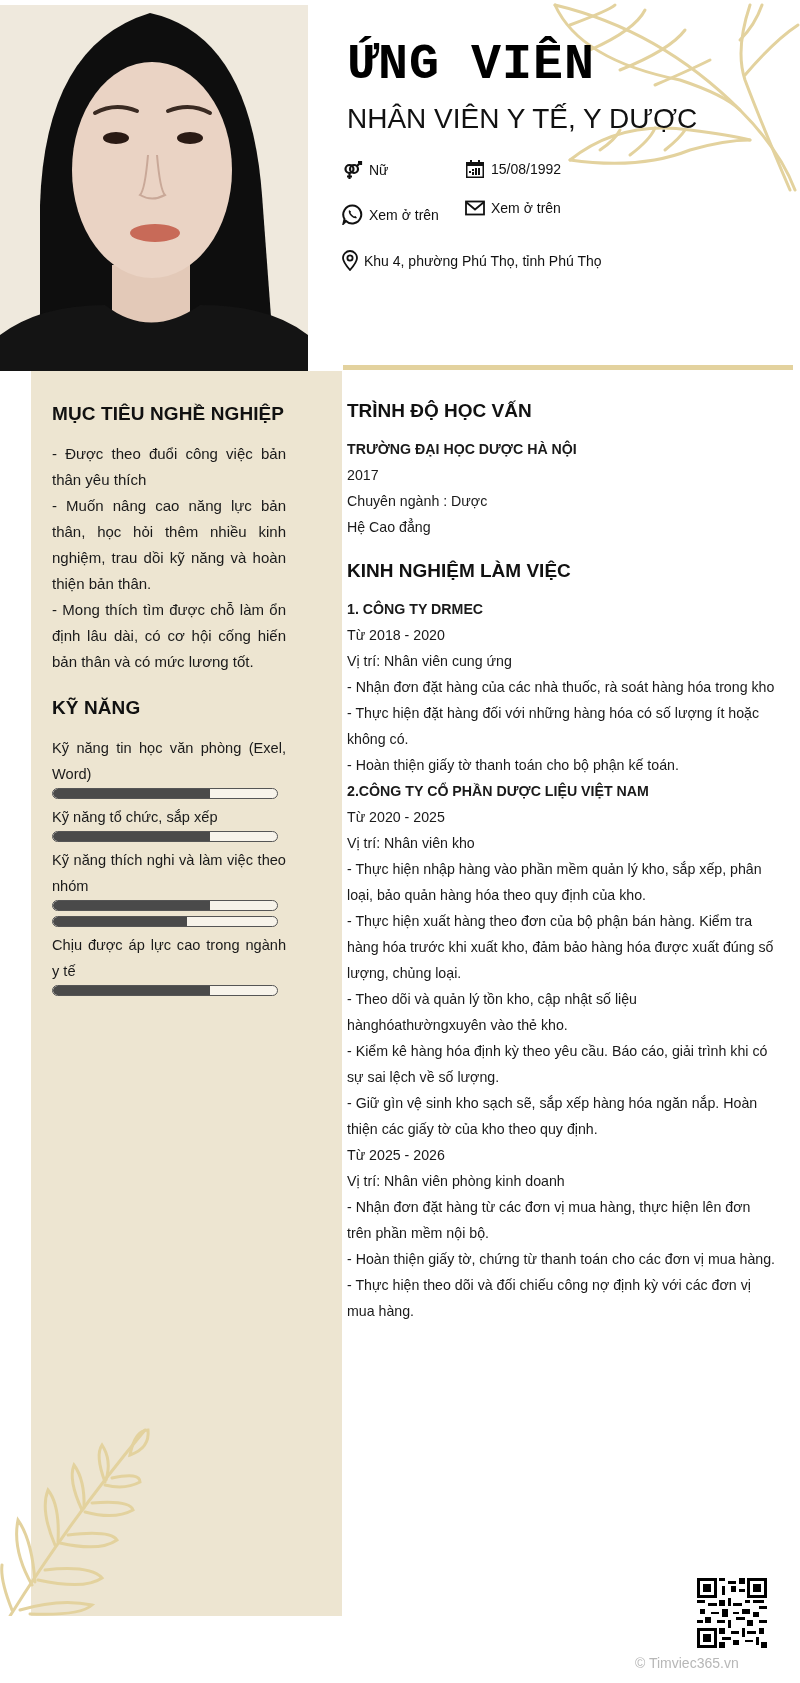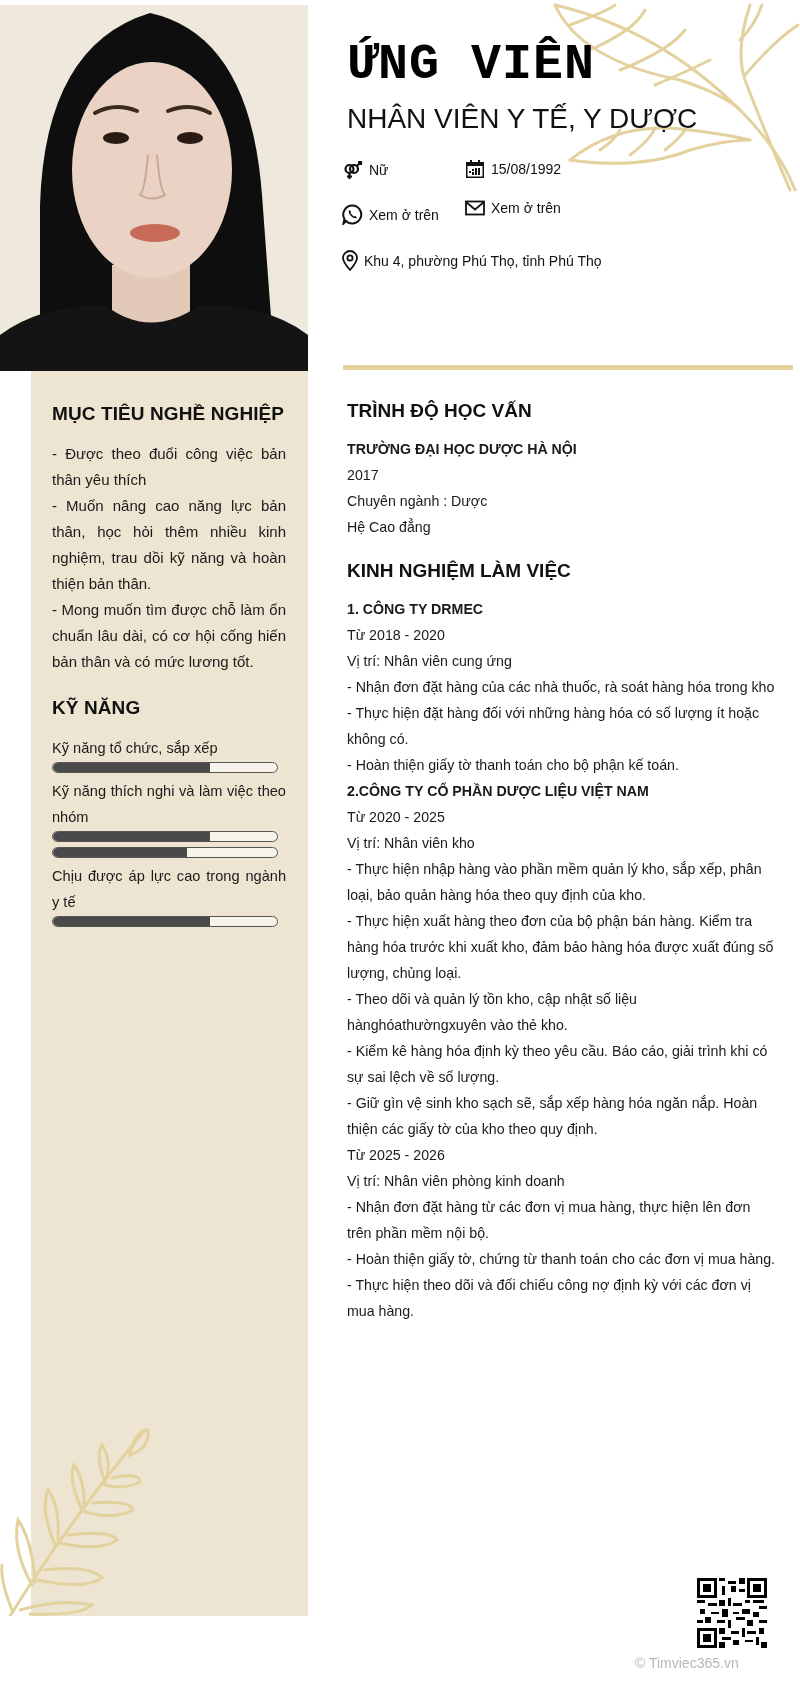--- a/index.html
+++ b/index.html
@@ -1,20 +1,20 @@
 <!DOCTYPE html>
 <html><head>
 <meta charset="utf-8">
 <style>
   * { box-sizing: border-box; margin: 0; padding: 0; }
   html, body { width: 800px; height: 1683px; background: #ffffff; overflow: hidden; }
   body { position: relative; font-family: "Liberation Sans", "DejaVu Sans", sans-serif; color: #111; }
 
   .photo { position: absolute; left: 0; top: 5px; width: 308px; height: 366px; background: #efe9dd; overflow: hidden; }
-  .sidebar { position: absolute; left: 31px; top: 371px; width: 277px; height: 1245px; background: #ede5d1; }
+  .sidebar { position: absolute; left: 31px; top: 371px; width: 311px; height: 1245px; background: #ede5d1; }
   .sidebar-inner { position: absolute; left: 21px; top: 32px; width: 234px; }
 
   .side-heading { font-size: 19px; font-weight: bold; letter-spacing: 0.1px; color: #111; margin-bottom: 16px; }
   .objective p { font-size: 15px; line-height: 26px; text-align: justify; color: #1a1a1a; }
   .skills { margin-top: 22px; }
   .skill { margin-bottom: 5px; }
   .skill-label { font-size: 14.6px; line-height: 26px; text-align: justify; color: #1a1a1a; }
   .skill-bar { width: 226px; height: 11px; border: 1px solid #555; border-radius: 6px; background: #f7f3ea; overflow: hidden; margin-top: 1px; }
   .skill-fill { height: 100%; background: #4a4a4a; border-radius: 6px 0 0 6px; }
   .leaf-top { position: absolute; left: 540px; top: 0; width: 260px; height: 200px; }
@@ -60,25 +60,31 @@
     <ellipse cx="155" cy="228" rx="25" ry="9" fill="#c86a58"></ellipse>
   </svg>
 </div>
 
 <div class="sidebar">
   <div class="sidebar-inner">
     <section class="objective">
       <h2 class="side-heading">MỤC TIÊU NGHỀ NGHIỆP</h2>
       <p>- Được theo đuổi công việc bản thân yêu thích</p>
       <p>- Muốn nâng cao năng lực bản thân, học hỏi thêm nhiều kinh nghiệm, trau dồi kỹ năng và hoàn thiện bản thân.</p>
-      <p>- Mong muốn tìm được chỗ làm ổn chuẩn lâu dài, có cơ hội cống hiến bản thân và có mức lương tốt.</p>
+      <p>- Mong thích tìm được chỗ làm ổn định lâu dài, có cơ hội cống hiến bản thân và có mức lương tốt.</p>
     </section>
 
     <section class="skills">
       <h2 class="side-heading">KỸ NĂNG</h2>
+      <div class="skill">
+        <div class="skill-label">Kỹ năng tin học văn phòng (Exel, Word)</div>
+        <div class="skill-bar">
+            <div class="skill-fill" style="width: 70%;"></div>
+          </div>
+      </div>
       <div class="skill">
         <div class="skill-label">Kỹ năng tổ chức, sắp xếp</div>
         <div class="skill-bar">
             <div class="skill-fill" style="width: 70%;"></div>
           </div>
       </div>
       <div class="skill">
         <div class="skill-label">Kỹ năng thích nghi và làm việc theo nhóm</div>
         <div class="skill-bar">
             <div class="skill-fill" style="width: 70%;"></div>

